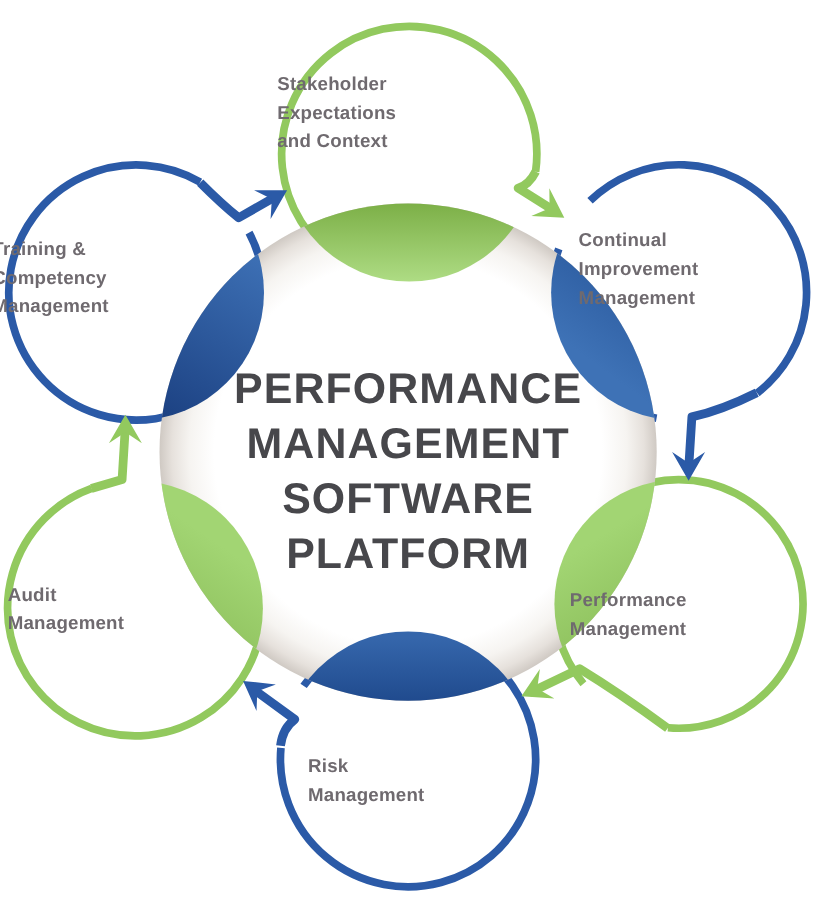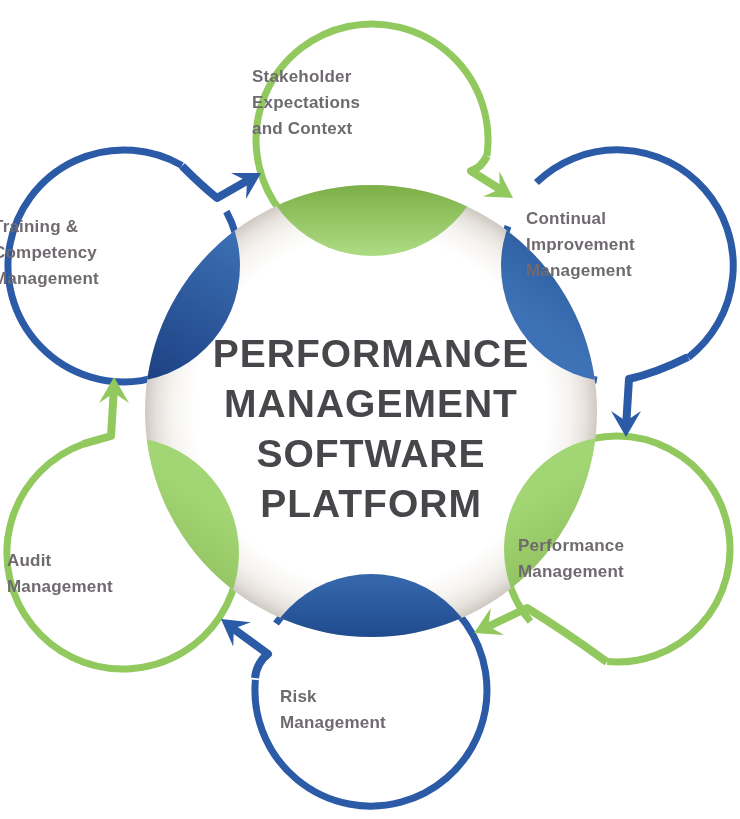--- a/index.html
+++ b/index.html
@@ -147,18 +147,18 @@
   <div class="label" style="left:372px;top:103px;width:240px;">Stakeholder
 Expectations
 and Context</div>
   <div class="label" style="left:636px;top:245px;width:220px;">Continual
 Improvement
 Management</div>
   <div class="label" style="left:628px;top:559px;width:220px;">Performance
 Management</div>
   <div class="label" style="left:390px;top:710px;width:220px;">Risk
 Management</div>
-  <div class="label" style="left:112px;top:554px;width:210px;margin-top:20px;">Audit
+  <div class="label" style="left:112px;top:554px;width:210px;">Audit
 Management</div>
   <div class="label" style="left:98px;top:253px;width:210px;">Training &amp;
 Competency
 Management</div>
 </div>
 
 </body></html>

